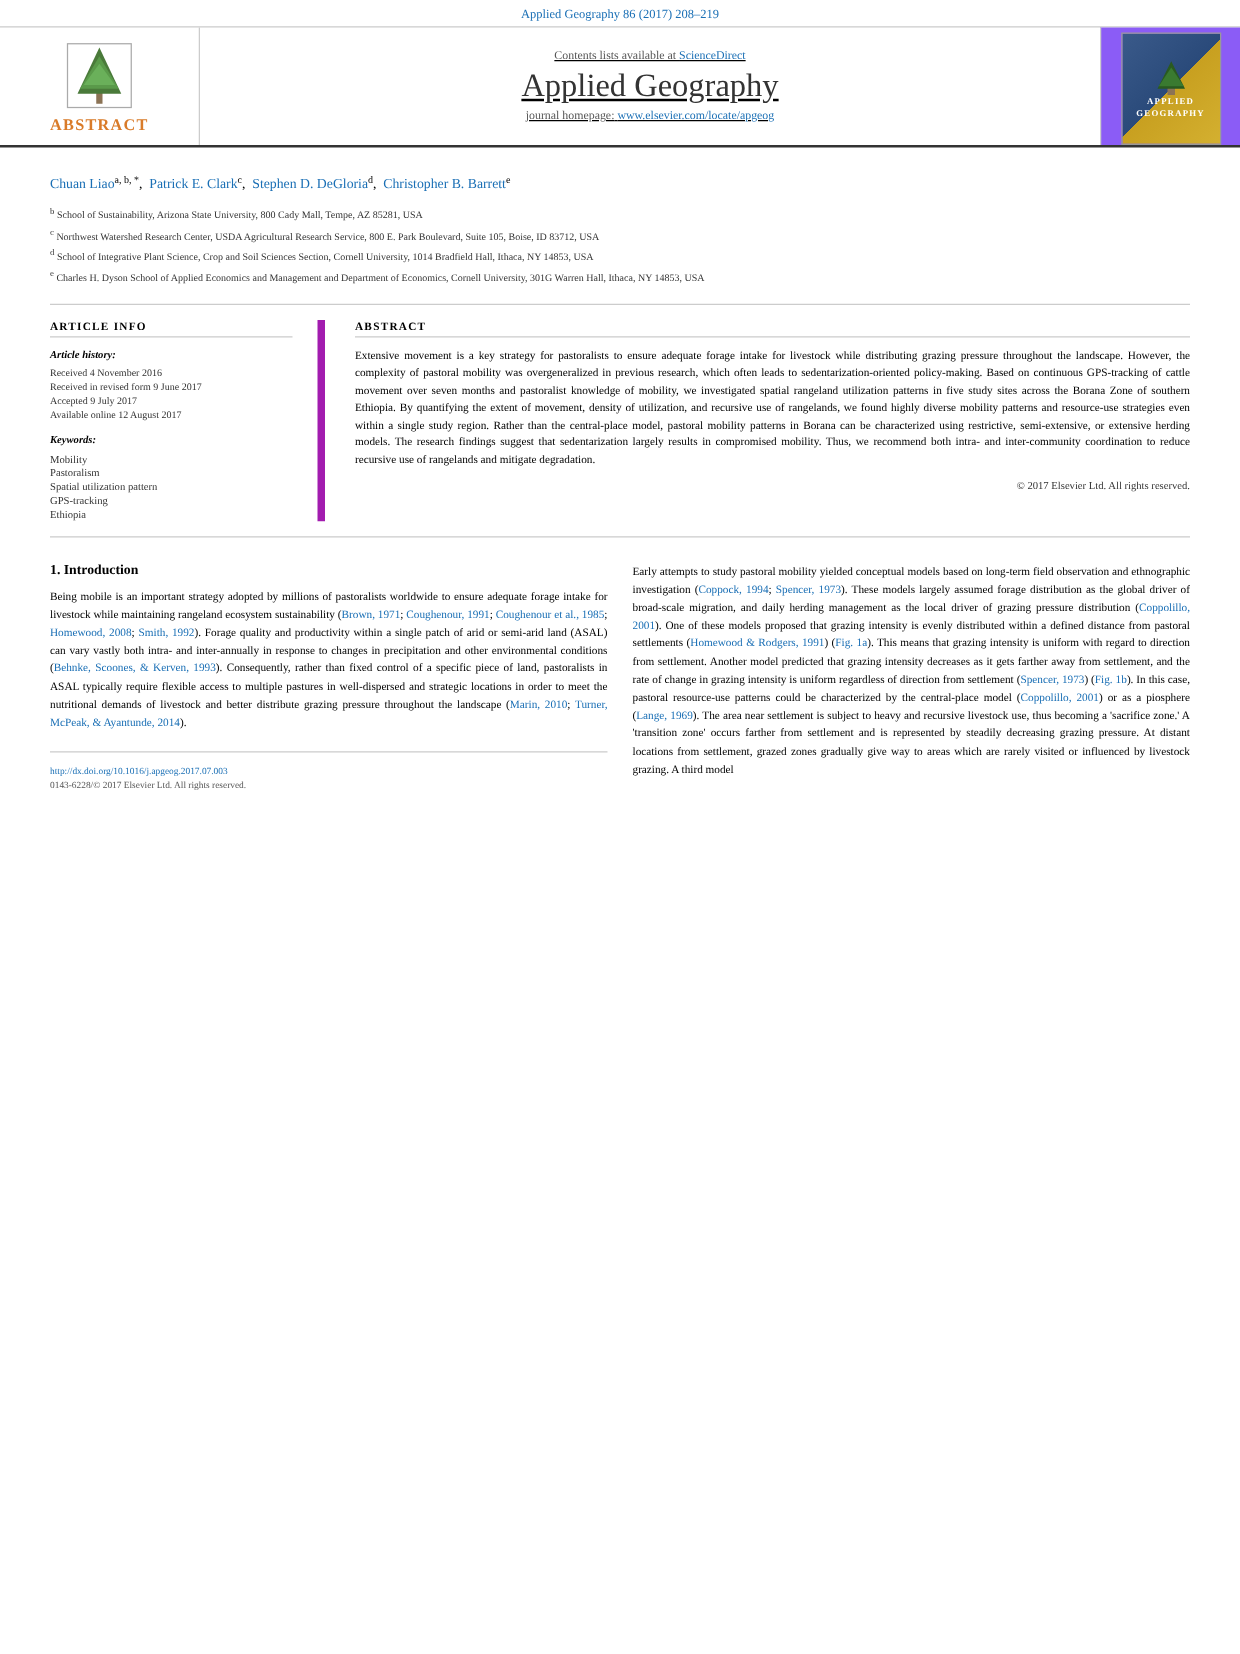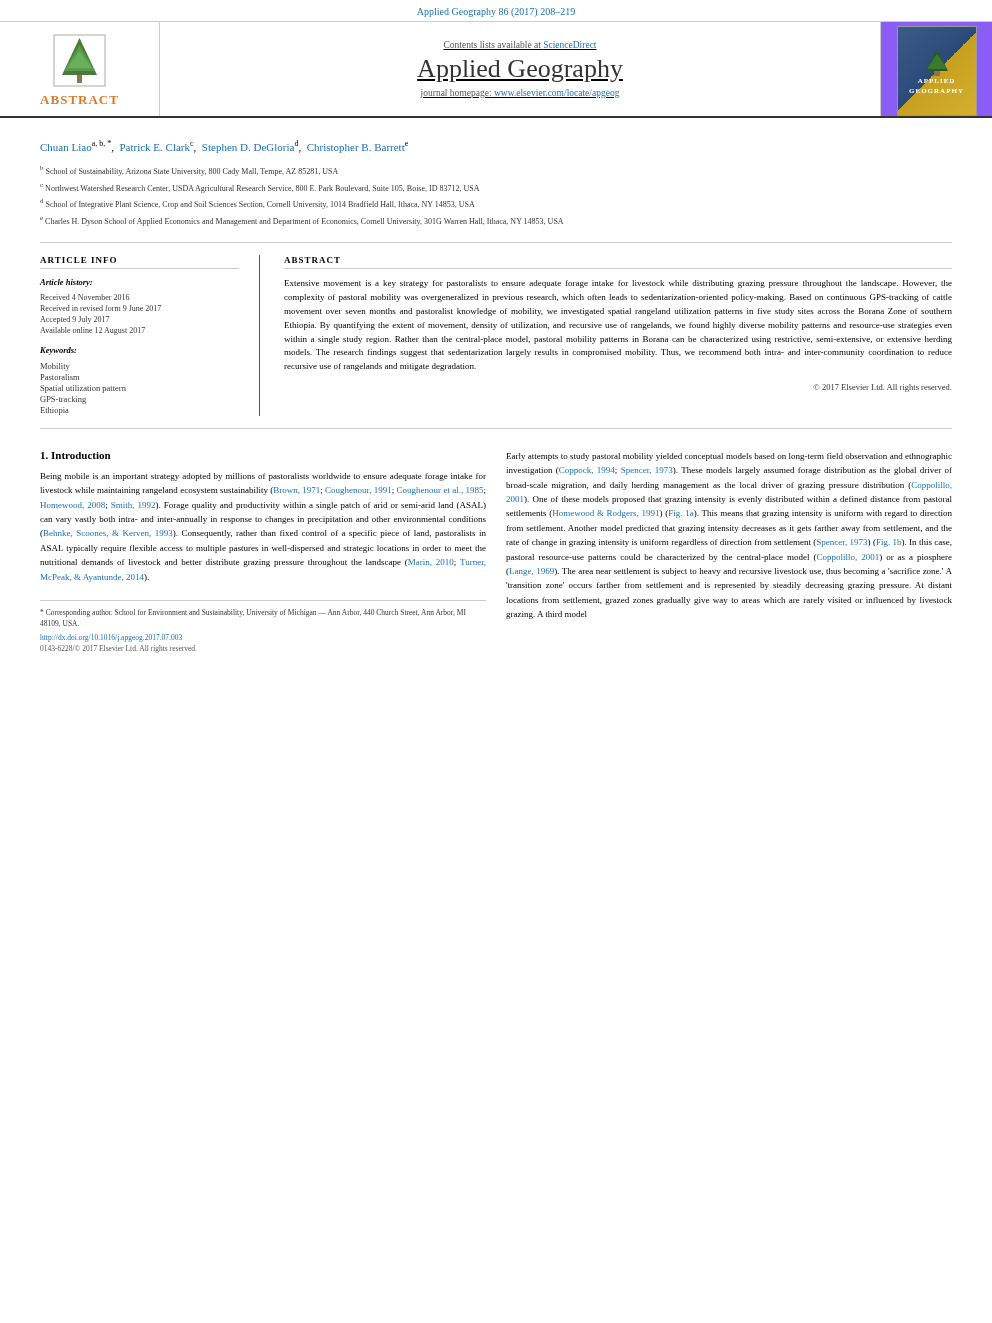--- a/index.html
+++ b/index.html
@@ -176,21 +176,21 @@
       display: flex;
       gap: 20px;
       margin-top: 4px;
       border-top: 1px solid #ccc;
       border-bottom: 1px solid #ccc;
       padding: 12px 0;
     }
     .article-info-col {
       width: 220px;
       flex-shrink: 0;
-      border-right: 1px solid #a21caf;
+      border-right: 6px solid #a21caf;
       padding-right: 20px;
     }
     .abstract-col {
       flex: 1;
       padding-left: 4px;
     }
 
     .section-label {
       font-size: 9px;
       font-weight: bold;
@@ -386,23 +386,20 @@
 
   <div class="body-content">
 
     <div class="body-left">
       <div class="section-heading">1. Introduction</div>
       <div class="body-text">
         <p>Being mobile is an important strategy adopted by millions of pastoralists worldwide to ensure adequate forage intake for livestock while maintaining rangeland ecosystem sustainability (<a>Brown, 1971</a>; <a>Coughenour, 1991</a>; <a>Coughenour et al., 1985</a>; <a>Homewood, 2008</a>; <a>Smith, 1992</a>). Forage quality and productivity within a single patch of arid or semi-arid land (ASAL) can vary vastly both intra- and inter-annually in response to changes in precipitation and other environmental conditions (<a>Behnke, Scoones, &amp; Kerven, 1993</a>). Consequently, rather than fixed control of a specific piece of land, pastoralists in ASAL typically require flexible access to multiple pastures in well-dispersed and strategic locations in order to meet the nutritional demands of livestock and better distribute grazing pressure throughout the landscape (<a>Marin, 2010</a>; <a>Turner, McPeak, &amp; Ayantunde, 2014</a>).</p>
       </div>
 
       <div class="footnote-area">
-        <div class="footnote-text">
-          * Corresponding author. School for Environment and Sustainability, University of Michigan — Ann Arbor, 440 Church Street, Ann Arbor, MI 48109, USA.
-        </div>
         <div class="doi-line">
           <a>http://dx.doi.org/10.1016/j.apgeog.2017.07.003</a>
         </div>
         <div class="issn-line">0143-6228/© 2017 Elsevier Ltd. All rights reserved.</div>
       </div>
     </div>
 
     <div class="body-right">
       <div class="body-text">
         <p>Early attempts to study pastoral mobility yielded conceptual models based on long-term field observation and ethnographic investigation (<a>Coppock, 1994</a>; <a>Spencer, 1973</a>). These models largely assumed forage distribution as the global driver of broad-scale migration, and daily herding management as the local driver of grazing pressure distribution (<a>Coppolillo, 2001</a>). One of these models proposed that grazing intensity is evenly distributed within a defined distance from pastoral settlements (<a>Homewood &amp; Rodgers, 1991</a>) (<a>Fig. 1a</a>). This means that grazing intensity is uniform with regard to direction from settlement. Another model predicted that grazing intensity decreases as it gets farther away from settlement, and the rate of change in grazing intensity is uniform regardless of direction from settlement (<a>Spencer, 1973</a>) (<a>Fig. 1b</a>). In this case, pastoral resource-use patterns could be characterized by the central-place model (<a>Coppolillo, 2001</a>) or as a piosphere (<a>Lange, 1969</a>). The area near settlement is subject to heavy and recursive livestock use, thus becoming a 'sacrifice zone.' A 'transition zone' occurs farther from settlement and is represented by steadily decreasing grazing pressure. At distant locations from settlement, grazed zones gradually give way to areas which are rarely visited or influenced by livestock grazing. A third model</p>

